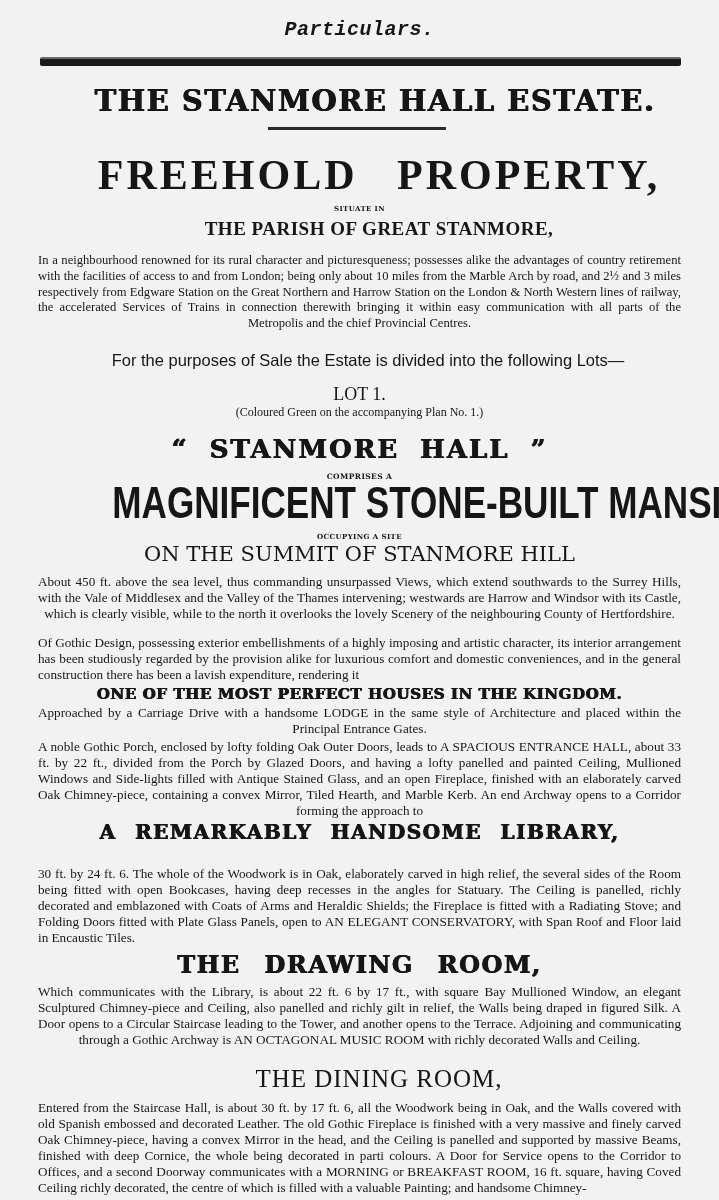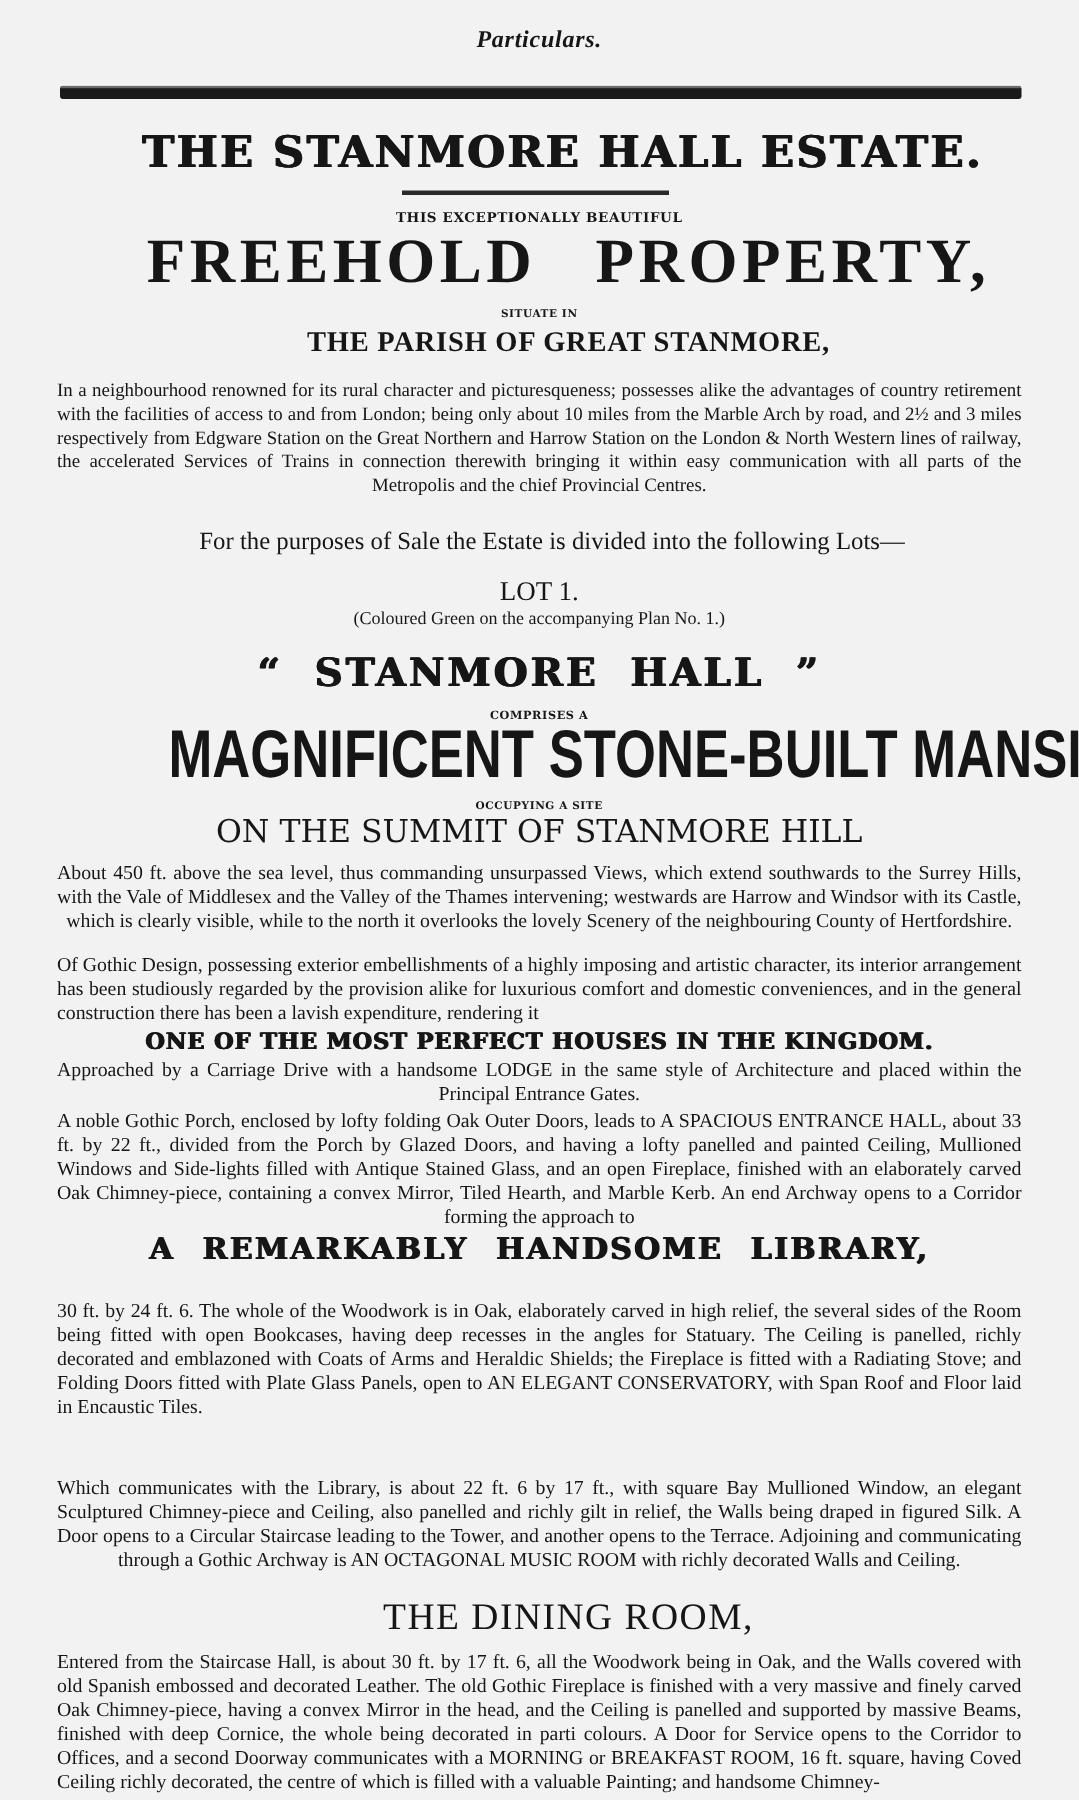--- a/index.html
+++ b/index.html
@@ -5,49 +5,48 @@
   html, body { margin: 0; padding: 0; }
   body {
     width: 719px; height: 1200px; overflow: hidden;
     background: #f2f2f2; color: #161616;
     font-family: "Liberation Serif", "DejaVu Serif", serif;
     position: relative;
   }
   .page { position: absolute; left: 0; top: 0; width: 719px; height: 1200px; }
   .center { text-align: center; }
   .abs { position: absolute; left: 0; right: 0; }
-  .blackletter { font-family: Liberation Serif, serif; font-style: italic; font-weight: bold; font-size: 16px; letter-spacing: 0.5px; }
+  .blackletter { font-family: Liberation Mono, monospace; font-style: italic; font-weight: bold; font-size: 20px; letter-spacing: 0.5px; }
   .rule-thick { position: absolute; left: 40px; width: 641px; top: 57px; height: 9px; background: #1a1a1a; border-top: 2px solid #6a6a6a; box-sizing: border-box; border-radius: 2px; }
   .rule-short { position: absolute; left: 268px; width: 178px; top: 127px; height: 3px; background: #2a2a2a; }
   .ornate { font-family: "DejaVu Serif", serif; font-weight: bold; letter-spacing: 1px; text-shadow: 0.6px 0 0 #161616, -0.3px 0 0 #161616; }
   .small-caps-label { font-family: "DejaVu Serif", serif; font-weight: bold; font-size: 9px; letter-spacing: 0.4px; }
   .body-text { font-family: "Liberation Serif", serif; font-size: 13.2px; line-height: 16px; text-align: justify; text-align-last: center; padding: 0 38px; }
   .heading-serif { font-family: "Liberation Serif", serif; font-weight: bold; padding-left: 39px; }
   .condensed { font-family: "Liberation Sans", sans-serif; font-weight: bold; transform: scaleX(0.78); transform-origin: center; letter-spacing: 0; }
 </style>
 </head>
 <body>
 
 <div class="page">
 
   <div class="abs center blackletter" style="top:18px;">Particulars.</div>
   <div class="rule-thick"></div>
 
   <div class="abs center ornate" style="top:84px; font-size:29px; letter-spacing:1.5px;padding-left:31px;">THE STANMORE HALL ESTATE.</div>
   <div class="rule-short"></div>
 
-  <div class="abs center small-caps-label" style="top:141px;">THIS EXCEPTIONALLY BEAUTIFUL</div>
   <div class="abs center heading-serif" style="top:151px; font-size:42px; letter-spacing:3px; word-spacing:26px;">FREEHOLD PROPERTY,</div>
 
   <div class="abs center small-caps-label" style="top:204px; font-size:7px;">SITUATE IN</div>
   <div class="abs center heading-serif" style="top:218px; font-size:19px; letter-spacing:0.5px;">THE PARISH OF GREAT STANMORE,</div>
 
   <div class="abs body-text" style="top:253px; font-size:12.6px; line-height:15.8px;">In a neighbourhood renowned for its rural character and picturesqueness; possesses alike the advantages of country retirement with the facilities of access to and from London; being only about 10 miles from the Marble Arch by road, and 2½ and 3 miles respectively from Edgware Station on the Great Northern and Harrow Station on the London &amp; North Western lines of railway, the accelerated Services of Trains in connection therewith bringing it within easy communication with all parts of the Metropolis and the chief Provincial Centres.</div>
 
-  <div class="abs center" style="top:351px; font-family:Liberation Serif, serif; font-size:16.5px;margin-left:17px;">For the purposes of Sale the Estate is divided into the following Lots—</div>
+  <div class="abs center" style="top:351px; font-family:Liberation Sans, sans-serif; font-size:16.5px;margin-left:17px;">For the purposes of Sale the Estate is divided into the following Lots—</div>
 
   <div class="abs center" style="top:384px; font-family:'Liberation Serif',serif; font-size:18px;">LOT 1.</div>
   <div class="abs center" style="top:405px; font-family:'Liberation Serif',serif; font-size:12px;">(Coloured Green on the accompanying Plan No. 1.)</div>
 
   <div class="abs center ornate" style="top:434px; font-size:26px; letter-spacing:2px; word-spacing:10px;">“ STANMORE HALL ”</div>
 
   <div class="abs center small-caps-label" style="top:472px; font-size:7.5px;">COMPRISES A</div>
   <div class="abs center" style="top:477px; height:50px;">
     <div class="condensed" style="font-size:45px; display:inline-block; white-space:nowrap;">MAGNIFICENT STONE-BUILT MANSION HOUSE</div>
   </div>
@@ -59,18 +58,19 @@
   <div class="abs body-text" style="top:635px; text-align-last:left;">Of Gothic Design, possessing exterior embellishments of a highly imposing and artistic character, its interior arrangement has been studiously regarded by the provision alike for luxurious comfort and domestic conveniences, and in the general construction there has been a lavish expenditure, rendering it</div>
 
   <div class="abs center ornate" style="top:685px; font-size:15px; letter-spacing:0.6px;">ONE OF THE MOST PERFECT HOUSES IN THE KINGDOM.</div>
 
   <div class="abs body-text" style="top:705px;">Approached by a Carriage Drive with a handsome LODGE in the same style of Architecture and placed within the Principal Entrance Gates.</div>
   <div class="abs body-text" style="top:739px;">A noble Gothic Porch, enclosed by lofty folding Oak Outer Doors, leads to A SPACIOUS ENTRANCE HALL, about 33 ft. by 22 ft., divided from the Porch by Glazed Doors, and having a lofty panelled and painted Ceiling, Mullioned Windows and Side-lights filled with Antique Stained Glass, and an open Fireplace, finished with an elaborately carved Oak Chimney-piece, containing a convex Mirror, Tiled Hearth, and Marble Kerb.  An end Archway opens to a Corridor forming the approach to</div>
 
   <div class="abs center ornate" style="top:820px; font-size:20px; letter-spacing:1.5px; word-spacing:10px;">A REMARKABLY HANDSOME LIBRARY,</div>
   <div class="abs body-text" style="top:866px; text-align-last:left;">30 ft. by 24 ft. 6.  The whole of the Woodwork is in Oak, elaborately carved in high relief, the several sides of the Room being fitted with open Bookcases, having deep recesses in the angles for Statuary. The Ceiling is panelled, richly decorated and emblazoned with Coats of Arms and Heraldic Shields; the Fireplace is fitted with a Radiating Stove; and Folding Doors fitted with Plate Glass Panels, open to AN ELEGANT CONSERVATORY, with Span Roof and Floor laid in Encaustic Tiles.</div>
 
+  <div class="abs center ornate" style="top:950px; font-size:24px; letter-spacing:1.5px; word-spacing:14px;">THE DRAWING ROOM,</div>
   <div class="abs body-text" style="top:984px;">Which communicates with the Library, is about 22 ft. 6 by 17 ft., with square Bay Mullioned Window, an elegant Sculptured Chimney-piece and Ceiling, also panelled and richly gilt in relief, the Walls being draped in figured Silk.  A Door opens to a Circular Staircase leading to the Tower, and another opens to the Terrace.  Adjoining and communicating through a Gothic Archway is AN OCTAGONAL MUSIC ROOM with richly decorated Walls and Ceiling.</div>
 
   <div class="abs center heading-serif" style="top:1065px; font-size:25px; font-weight:normal; letter-spacing:1px;">THE DINING ROOM,</div>
   <div class="abs body-text" style="top:1100px; text-align-last:left;">Entered from the Staircase Hall, is about 30 ft. by 17 ft. 6, all the Woodwork being in Oak, and the Walls covered with old Spanish embossed and decorated Leather.  The old Gothic Fireplace is finished with a very massive and finely carved Oak Chimney-piece, having a convex Mirror in the head, and the Ceiling is panelled and supported by massive Beams, finished with deep Cornice, the whole being decorated in parti colours.  A Door for Service opens to the Corridor to Offices, and a second Doorway communicates with a MORNING or BREAKFAST ROOM, 16 ft. square, having Coved Ceiling richly decorated, the centre of which is filled with a valuable Painting; and handsome Chimney-</div>
 
 </div>
 
 </body></html>

